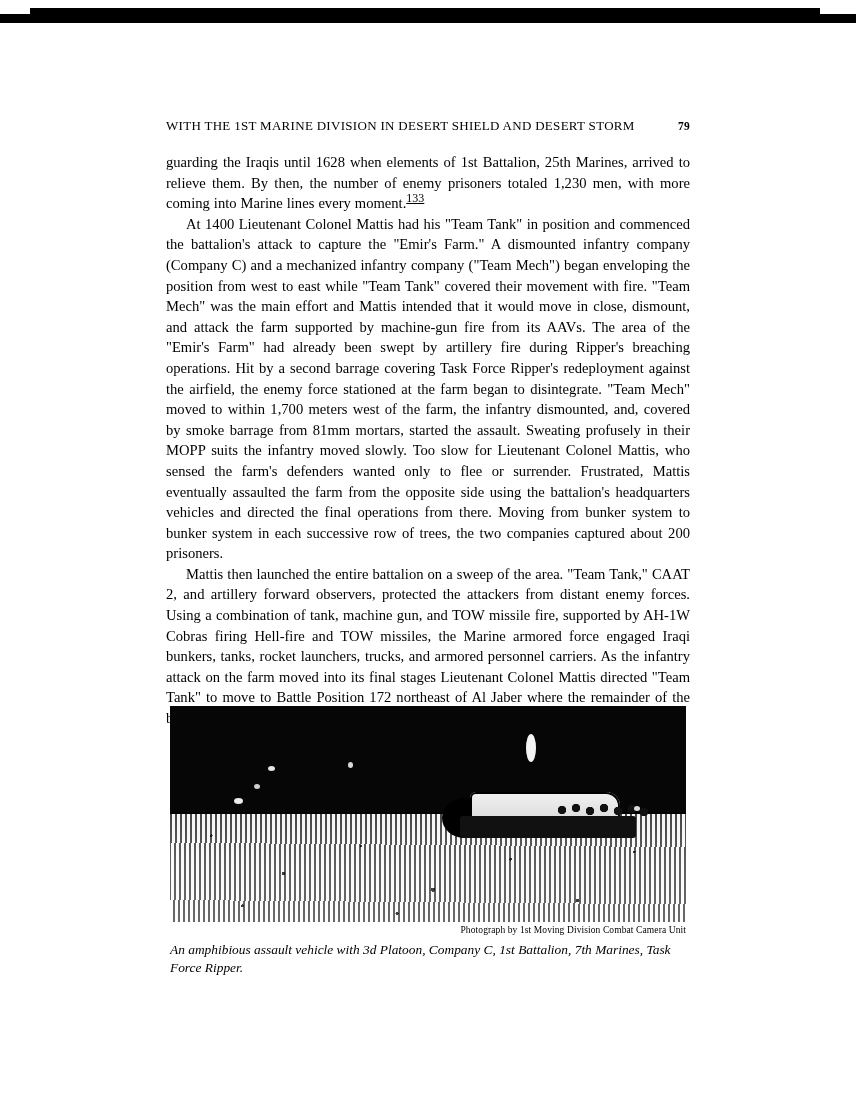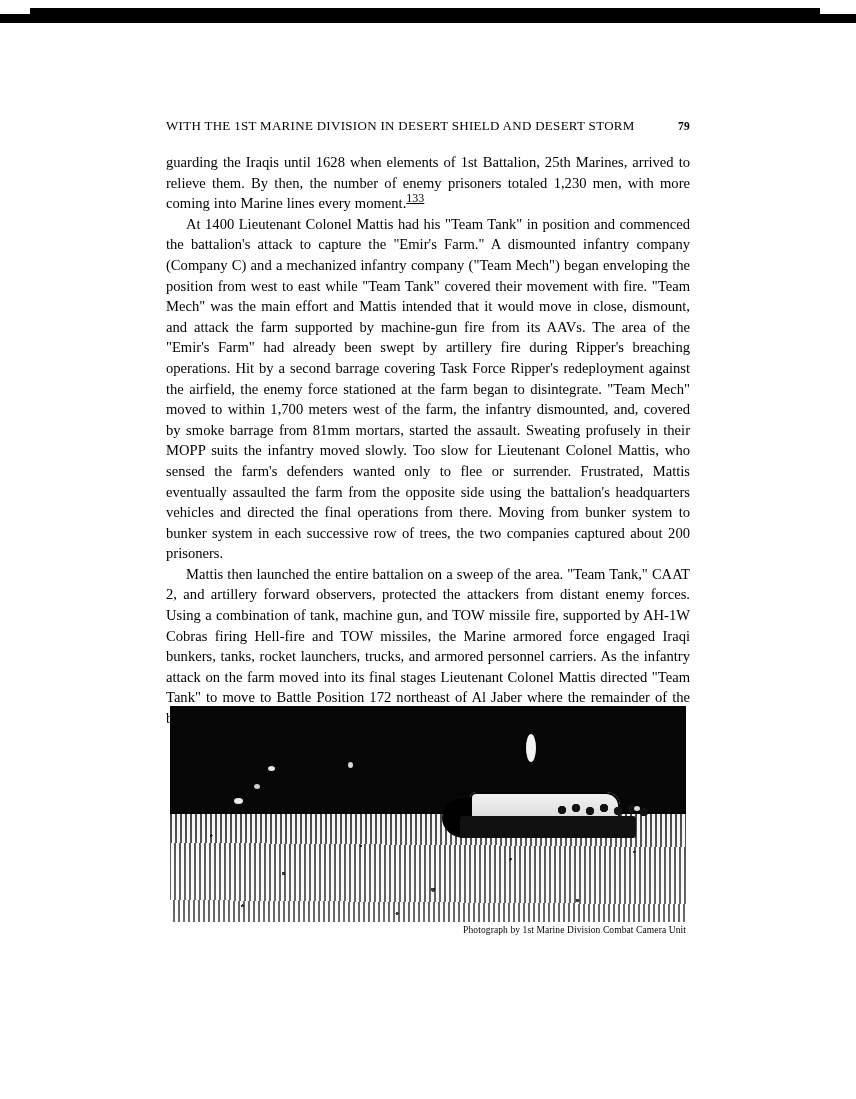--- a/index.html
+++ b/index.html
@@ -294,16 +294,17 @@
       <div class="aav"></div>
       <div class="aav-hull"></div>
       <div class="troops"></div>
       <div class="flare"></div>
       <div class="spark-a"></div>
       <div class="spark-b"></div>
       <div class="spark-c"></div>
       <div class="spark-d"></div>
       <div class="spark-e"></div>
     </div>
-    <div class="photo-credit">Photograph by 1st Marine Division Combat Camera Unit</div>
+    <div class="photo-credit">Photograph by 1st Moving Division Combat Camera Unit</div>
+    <div class="caption">An amphibious assault vehicle with 3d Platoon, Company C, 1st Battalion, 7th Marines, Task Force Ripper.</div>
   </div>
 
 </div>
 
 </body></html>

